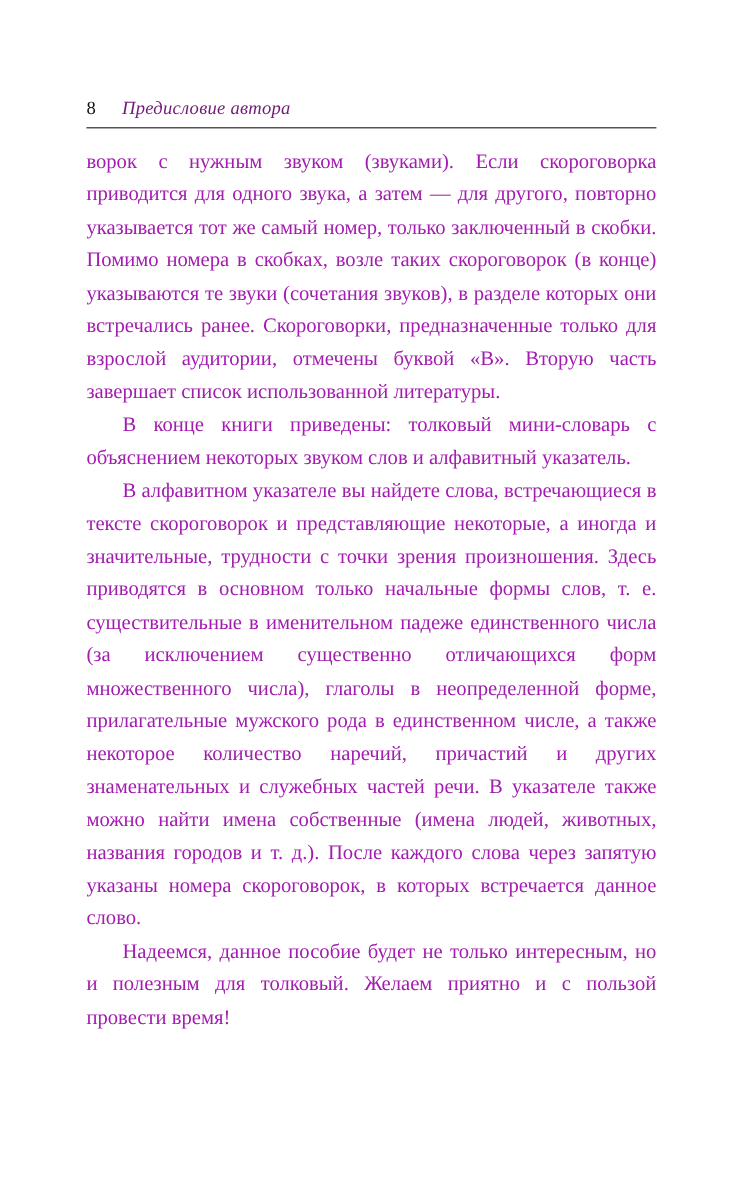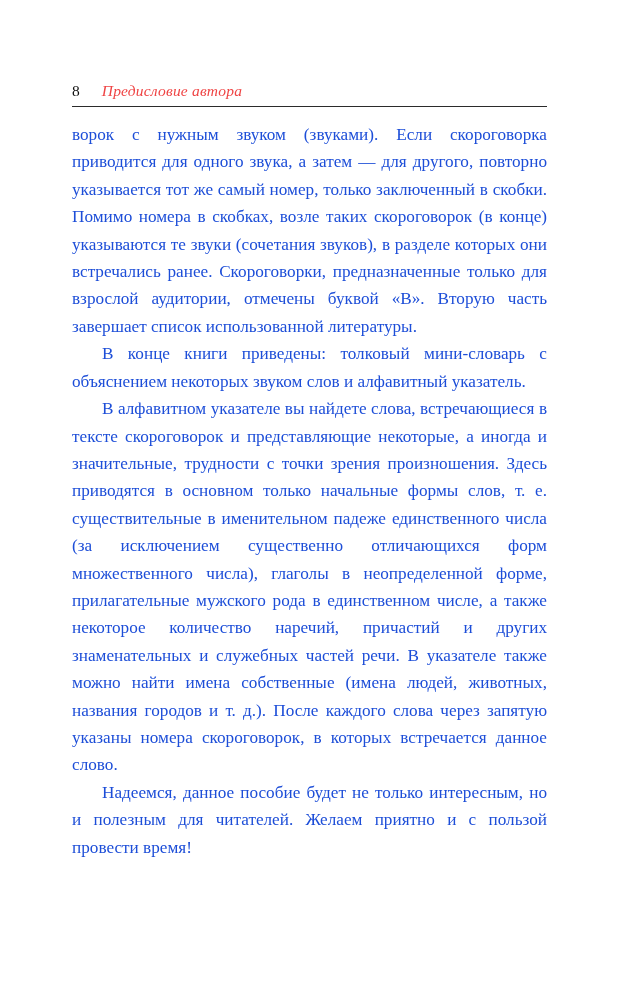--- a/index.html
+++ b/index.html
@@ -30,37 +30,37 @@
     padding-bottom: 7px;
   }
   .folio {
     font-family: "Liberation Serif", "DejaVu Serif", serif;
     font-size: 15.5px;
     color: #111;
   }
   .head-title {
     font-style: italic;
     font-size: 15.5px;
-    color: #ef4444;
+    color: #701a75;
     letter-spacing: 0.2px;
   }
   .rule {
     border: 0;
     border-top: 1px solid #2b2b2b;
     margin: 0 0 14px 0;
     width: 100%;
   }
   .body-text p {
     margin: 0;
     font-size: 17.2px;
     line-height: 27.4px;
     text-align: justify;
     text-justify: inter-word;
     hyphens: manual;
-    color: #1d4ed8;
+    color: #a21caf;
   }
   .body-text p.indent {
     text-indent: 30px;
   }
   .body-text p + p {
     margin-top: 0;
   }
 </style>
 </head>
 <body>
@@ -70,16 +70,16 @@
   <div class="running-head">
     <span class="folio">8</span>
     <span class="head-title">Предисловие автора</span>
   </div>
   <hr class="rule">
 
   <div class="body-text">
     <p>ворок с нужным звуком (звуками). Если скороговорка приводится для одного звука, а затем — для другого, повторно указывается тот же самый номер, только заключенный в скобки. Помимо номера в скобках, возле таких скороговорок (в конце) указываются те звуки (сочетания звуков), в разделе которых они встречались ранее. Скороговорки, предназначенные только для взрослой аудитории, отмечены буквой «В». Вторую часть завершает список использованной литературы.</p>
     <p class="indent">В конце книги приведены: толковый мини-словарь с объяснением некоторых звуком слов и алфавитный указатель.</p>
     <p class="indent">В алфавитном указателе вы найдете слова, встречающиеся в тексте скороговорок и представляющие некоторые, а иногда и значительные, трудности с точки зрения произношения. Здесь приводятся в основном только начальные формы слов, т. е. существительные в именительном падеже единственного числа (за исключением существенно отличающихся форм множественного числа), глаголы в неопределенной форме, прилагательные мужского рода в единственном числе, а также некоторое количество наречий, причастий и других знаменательных и служебных частей речи. В указателе также можно найти имена собственные (имена людей, животных, названия городов и т. д.). После каждого слова через запятую указаны номера скороговорок, в которых встречается данное слово.</p>
-    <p class="indent">Надеемся, данное пособие будет не только интересным, но и полезным для читателей. Желаем приятно и с пользой провести время!</p>
+    <p class="indent">Надеемся, данное пособие будет не только интересным, но и полезным для толковый. Желаем приятно и с пользой провести время!</p>
   </div>
 
 </div>
 
 </body></html>

